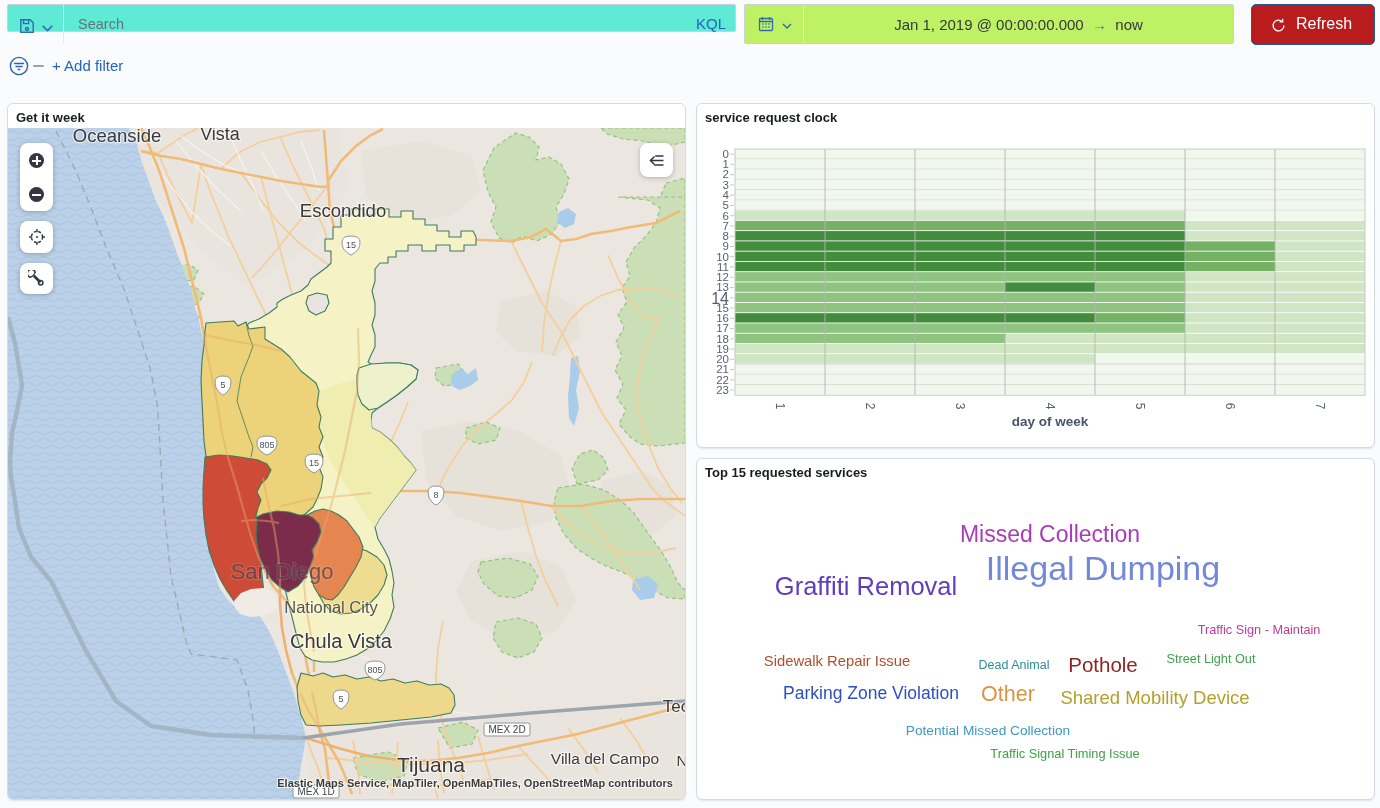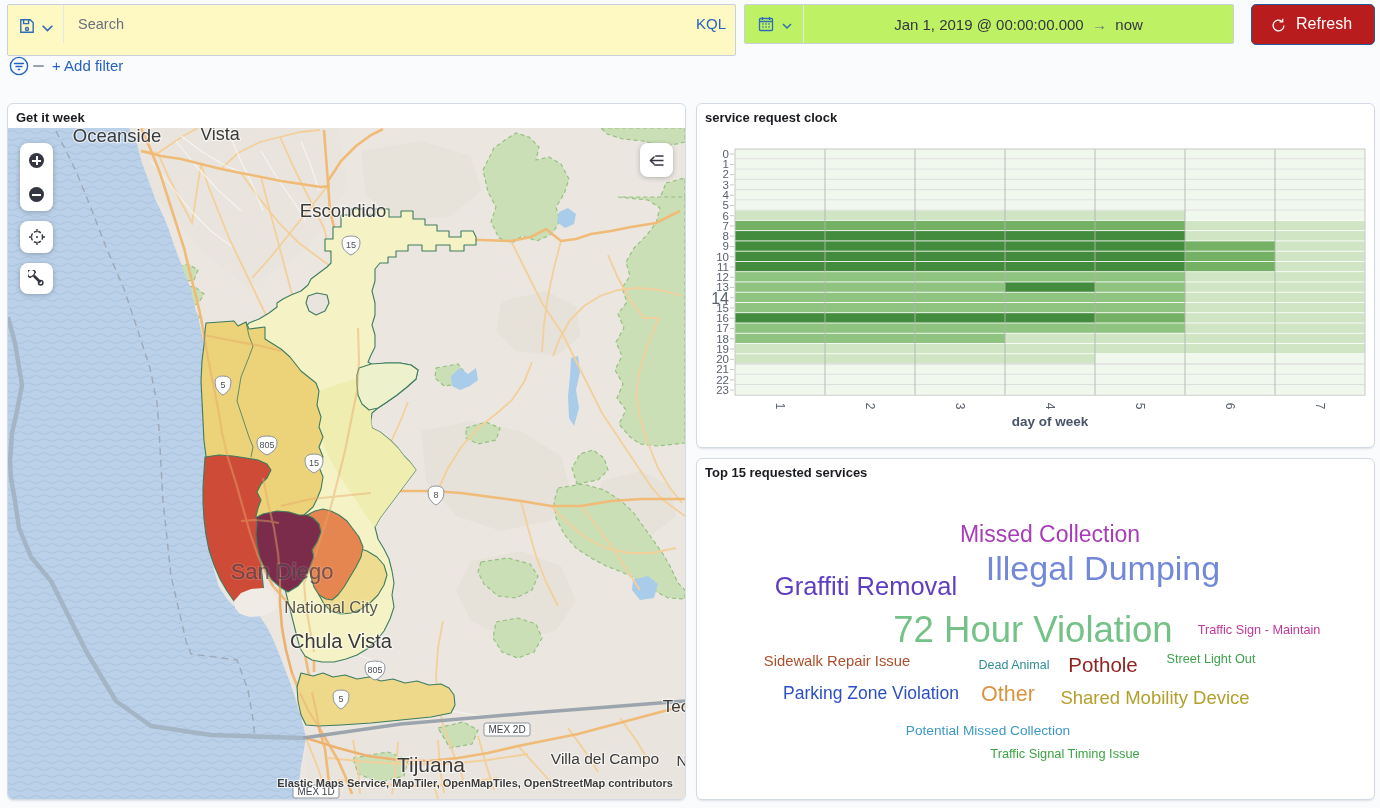--- a/index.html
+++ b/index.html
@@ -3,21 +3,21 @@
 <meta charset="utf-8">
 <style>
   * { margin:0; padding:0; box-sizing:border-box; }
   html,body { width:1380px; height:808px; font-family:"Liberation Sans", sans-serif; background:#fafbfd; overflow:hidden; }
   .panel { position:absolute; background:#fff; border:1px solid #d3dae6; border-radius:6px; box-shadow:0 2px 2px -1px rgba(152,162,179,.3); }
   .ptitle { position:absolute; left:8px; top:6px; font-size:13px; font-weight:bold; color:#1a1c21; }
 </style>
 </head>
 <body>
 
-<div style="position:absolute;left:7px;top:4px;width:729px;height:52px;background:#fef9c3;border:1px solid #c9cfdb;border-radius:2px">
+<div style="position:absolute;left:7px;top:4px;width:729px;height:28px;background:#5eead4;border:1px solid #c9cfdb;border-radius:2px">
   <div style="position:absolute;left:0;top:0;width:56px;height:38px;border-right:1px solid #e2e6ee">
     <svg width="16" height="16" viewBox="0 0 16 16" style="position:absolute;left:11px;top:13px" fill="none" stroke="#2e6db4" stroke-width="1.4">
       <path d="M1.8 1.8 h9.4 l3 3 v9.4 h-12.4 z"></path>
       <path d="M4.6 1.8 v3.8 h5 v-3.8"></path>
       <circle cx="8" cy="11" r="1.5"></circle>
     </svg>
     <svg width="13" height="13" viewBox="0 0 12 12" style="position:absolute;left:33px;top:17px" fill="none" stroke="#2e6db4" stroke-width="1.5">
         <path d="M1.5 3.5 l4.5 4.5 4.5-4.5"></path>
       </svg>
   </div>
@@ -370,21 +370,20 @@
 <div style="position:absolute;left:526.0px;top:295px;width:14px;height:14px;font-size:12px;color:#59616e;transform:rotate(90deg);text-align:center">6</div>
 <div style="position:absolute;left:616.0px;top:295px;width:14px;height:14px;font-size:12px;color:#59616e;transform:rotate(90deg);text-align:center">7</div>
   <div style="position:absolute;left:203px;top:310px;width:300px;text-align:center;font-size:13.5px;font-weight:bold;color:#49536a">day of week</div>
 </div>
 
 <div class="panel" style="left:696px;top:458px;width:679px;height:342px">
   <div class="ptitle">Top 15 requested services</div>
   <div style="position:absolute;left:353px;top:75px;transform:translate(-50%,-50%);font-size:23px;color:#a83cb8;white-space:nowrap">Missed Collection</div>
 <div style="position:absolute;left:406px;top:109px;transform:translate(-50%,-50%);font-size:34px;color:#7388d8;white-space:nowrap">Illegal Dumping</div>
 <div style="position:absolute;left:169px;top:127px;transform:translate(-50%,-50%);font-size:25.5px;color:#5f3dc2;white-space:nowrap">Graffiti Removal</div>
-<div style="position:absolute;left:336px;top:171px;transform:translate(-50%,-50%);font-size:36.5px;color:#74c287;white-space:nowrap">72 Hour Violation</div>
 <div style="position:absolute;left:562px;top:171px;transform:translate(-50%,-50%);font-size:12.7px;color:#c03a9a;white-space:nowrap">Traffic Sign - Maintain</div>
 <div style="position:absolute;left:140px;top:202px;transform:translate(-50%,-50%);font-size:14.8px;color:#ad4f2c;white-space:nowrap">Sidewalk Repair Issue</div>
 <div style="position:absolute;left:317px;top:206px;transform:translate(-50%,-50%);font-size:12.5px;color:#2e8e95;white-space:nowrap">Dead Animal</div>
 <div style="position:absolute;left:406px;top:206px;transform:translate(-50%,-50%);font-size:20.5px;color:#8e2420;white-space:nowrap">Pothole</div>
 <div style="position:absolute;left:514px;top:200px;transform:translate(-50%,-50%);font-size:12.7px;color:#3ea34b;white-space:nowrap">Street Light Out</div>
 <div style="position:absolute;left:174px;top:234px;transform:translate(-50%,-50%);font-size:17.5px;color:#2c4fc4;white-space:nowrap">Parking Zone Violation</div>
 <div style="position:absolute;left:311px;top:235px;transform:translate(-50%,-50%);font-size:21.5px;color:#d99440;white-space:nowrap">Other</div>
 <div style="position:absolute;left:458px;top:239px;transform:translate(-50%,-50%);font-size:18.5px;color:#b3a02c;white-space:nowrap">Shared Mobility Device</div>
 <div style="position:absolute;left:291px;top:271px;transform:translate(-50%,-50%);font-size:13.7px;color:#3d98c4;white-space:nowrap">Potential Missed Collection</div>
 <div style="position:absolute;left:368px;top:294px;transform:translate(-50%,-50%);font-size:12.8px;color:#3da345;white-space:nowrap">Traffic Signal Timing Issue</div>

